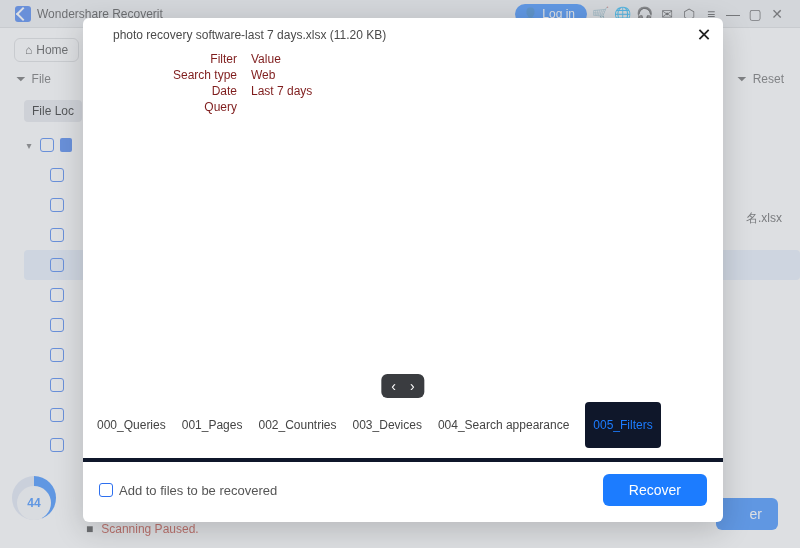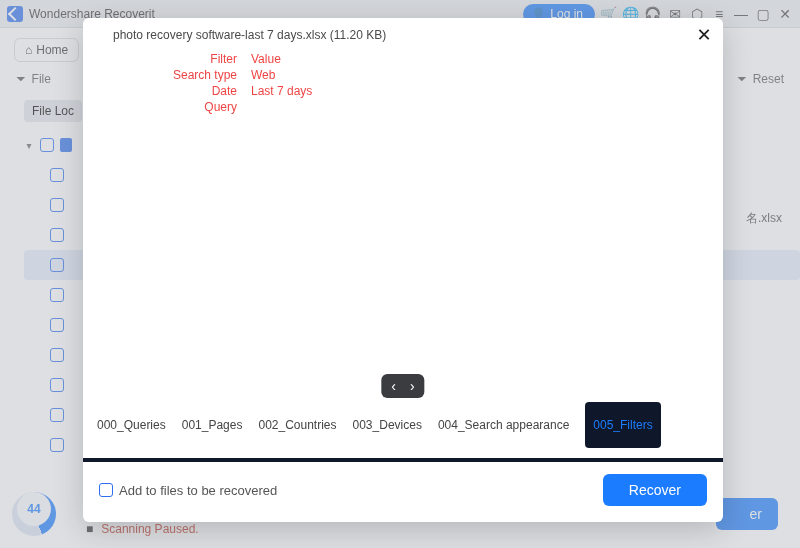--- a/index.html
+++ b/index.html
@@ -11,21 +11,21 @@
     background: #fff;
     position: relative;
   }
 
   
   .titlebar {
     height: 28px;
     background: #edeef0;
     display: flex;
     align-items: center;
-    padding: 0 7px;
+    padding: 0 15px;
     font-size: 12px;
     color: #333;
     gap: 6px;
     border-bottom: 1px solid #d9dadc;
   }
   .app-icon {
     width: 16px; height: 16px;
     background: #2d6fef;
     border-radius: 3px;
     position: relative;
@@ -159,21 +159,21 @@
     font-size: 18px;
     color: #222;
     cursor: pointer;
     text-align: center;
     line-height: 18px;
   }
   .preview-body {
     flex: 1;
     padding: 4px 0 0 80px;
     font-size: 12px;
-    color: #ef4444;
+    color: #7f1d1d;
   }
   .kv { display: flex; gap: 14px; margin-bottom: 2px; }
   .kv .k { width: 74px; text-align: right; }
   .sheet-tabs {
     display: flex;
     gap: 16px;
     padding: 10px 14px;
     font-size: 12px;
     color: #444;
     align-items: center;
@@ -220,25 +220,25 @@
     border: none;
     border-radius: 6px;
     padding: 8px 26px;
     font-size: 14px;
     cursor: pointer;
   }
 
   
   .progress-circle {
     position: absolute;
-    left: 12px; bottom: 12px;
+    left: 12px; bottom: 28px;
     width: 44px; height: 44px;
     border-radius: 50%;
     background: conic-gradient(#1c7cff 0 158deg, #dce3f2 158deg 360deg);
-    display: flex; align-items: flex-start; justify-content: center;
+    display: flex; align-items: flex-end; justify-content: center;
   }
   .progress-circle .inner {
     width: 34px; height: 34px; border-radius: 50%;
     background: #f8f9fb;
     display: flex; align-items: center; justify-content: center;
     font-size: 12px; color: #1c7cff; font-weight: 600;
   }
   .status-bar {
     position: absolute;
     left: 86px; bottom: 12px;

